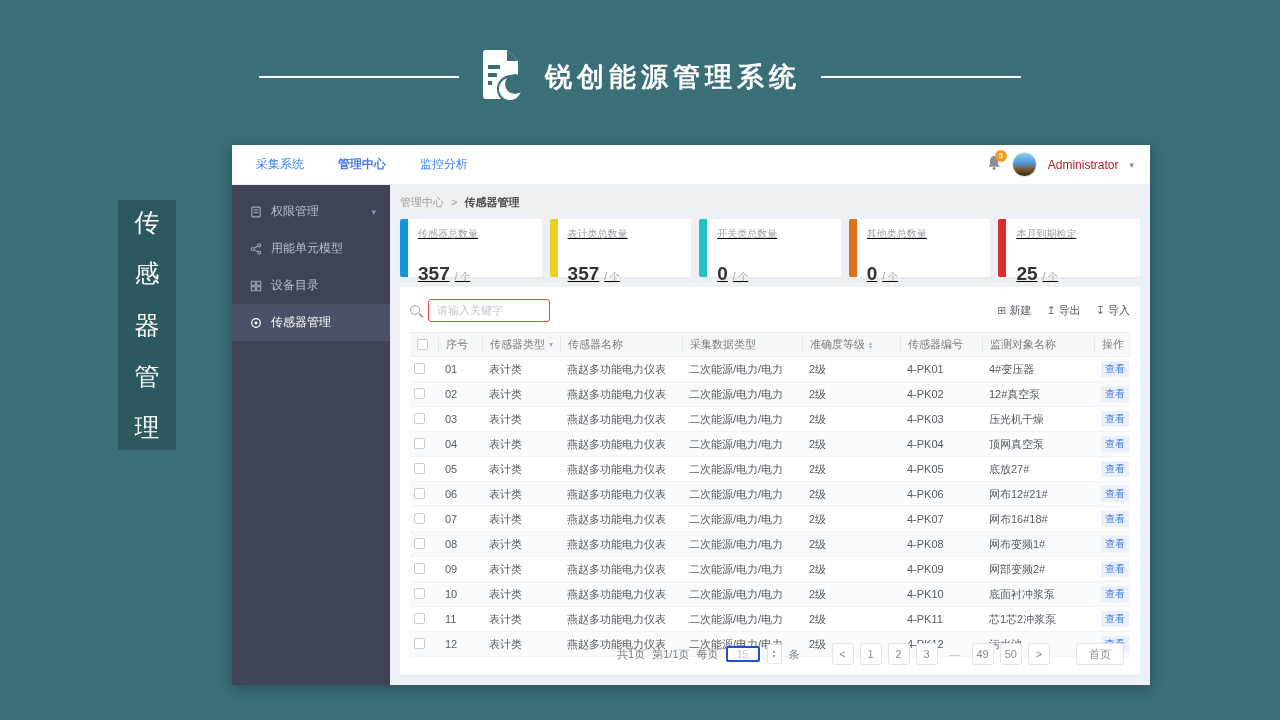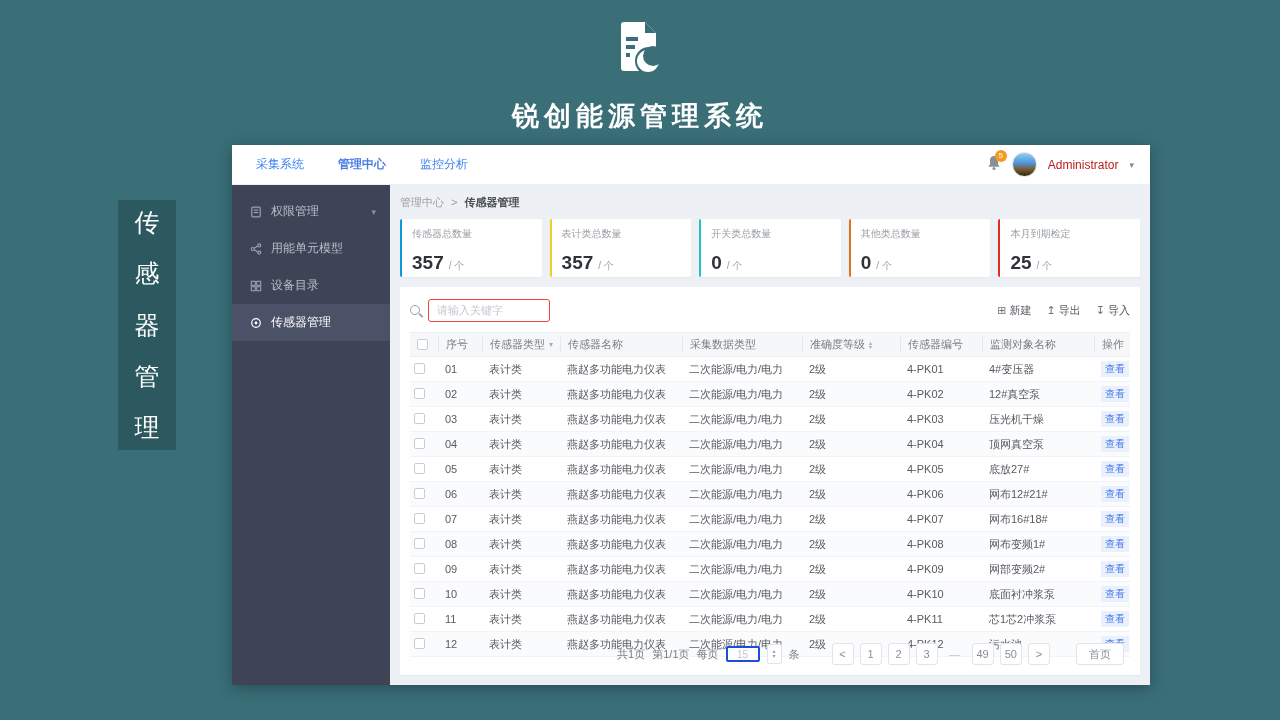--- a/index.html
+++ b/index.html
@@ -1,21 +1,21 @@
 <!DOCTYPE html>
 <html><head>
 <meta charset="utf-8">
 <style>
   * { margin:0; padding:0; box-sizing:border-box; }
   html,body { width:1280px; height:720px; overflow:hidden; }
   body { background:#3A6F78; font-family:"Liberation Sans","DejaVu Sans",sans-serif; position:relative; }
 
   
   .brand-row { position:absolute; top:42px; left:0; width:100%; height:70px;
-    display:flex; align-items:center; justify-content:center; gap:20px;flex-direction:column; }
+    display:flex; align-items:center; justify-content:center; gap:20px; }
   .brand-line { width:200px; height:2px; background:#fff; }
   .brand-title { color:#fff; font-size:27px; font-weight:bold; letter-spacing:5px; }
 
   
   .side-banner { position:absolute; left:118px; top:200px; width:58px; height:250px;
     background:#2C5960; display:flex; flex-direction:column; align-items:center;
     justify-content:space-between; padding:10px 0; }
   .side-banner span { color:#fff; font-size:25px; line-height:1; }
 
   
@@ -49,24 +49,24 @@
   .side-item .caret { margin-left:auto; margin-right:14px; font-size:9px; color:#8b92a5; }
   .side-item.active { background:#4B5166; color:#fff; }
   .side-item.active .icon { color:#fff; }
 
   .main { flex:1; padding:8px 10px 10px; display:flex; flex-direction:column; min-width:0; }
   .breadcrumb { font-size:11px; color:#9aa0a6; margin:2px 0 9px; }
   .breadcrumb .current { color:#4a4f55; font-weight:bold; }
   .breadcrumb .sep { margin:0 4px; }
 
   .stats { display:flex; gap:8px; height:58px; flex:0 0 58px; }
-  .stat-card { flex:1; background:#fff; border-left:2px solid #f97316; border-radius:2px;
-    padding:8px 10px 6px; box-shadow:0 1px 2px rgba(0,0,0,.04); }
+  .stat-card { flex:1; background:#fff; border-left:8px solid #f97316; border-radius:2px;
+    padding:8px 10px 6px; box-shadow:0 1px 2px rgba(0,0,0,.04);text-decoration:underline; }
   .stat-label { font-size:10px; color:#9aa0a6; }
-  .stat-value-row { margin-top:11px; display:flex; align-items:baseline; gap:5px; }
+  .stat-value-row { margin-top:22px; display:flex; align-items:baseline; gap:5px; }
   .stat-value { font-size:19px; font-weight:bold; color:#2f3338; }
   .stat-unit { font-size:10px; color:#9aa0a6; }
 
   .panel { background:#fff; border-radius:2px; margin-top:10px; flex:1; padding:10px 10px 8px;
     display:flex; flex-direction:column; min-height:0; box-shadow:0 1px 2px rgba(0,0,0,.04); }
 
   .toolbar { display:flex; align-items:center; flex:0 0 26px; }
   .search-icon { width:10px; height:10px; border:1.6px solid #9aa0a8; border-radius:50%;
     position:relative; display:inline-block; }
   .search-icon::after { content:""; position:absolute; width:1.6px; height:5px; background:#9aa0a8;

